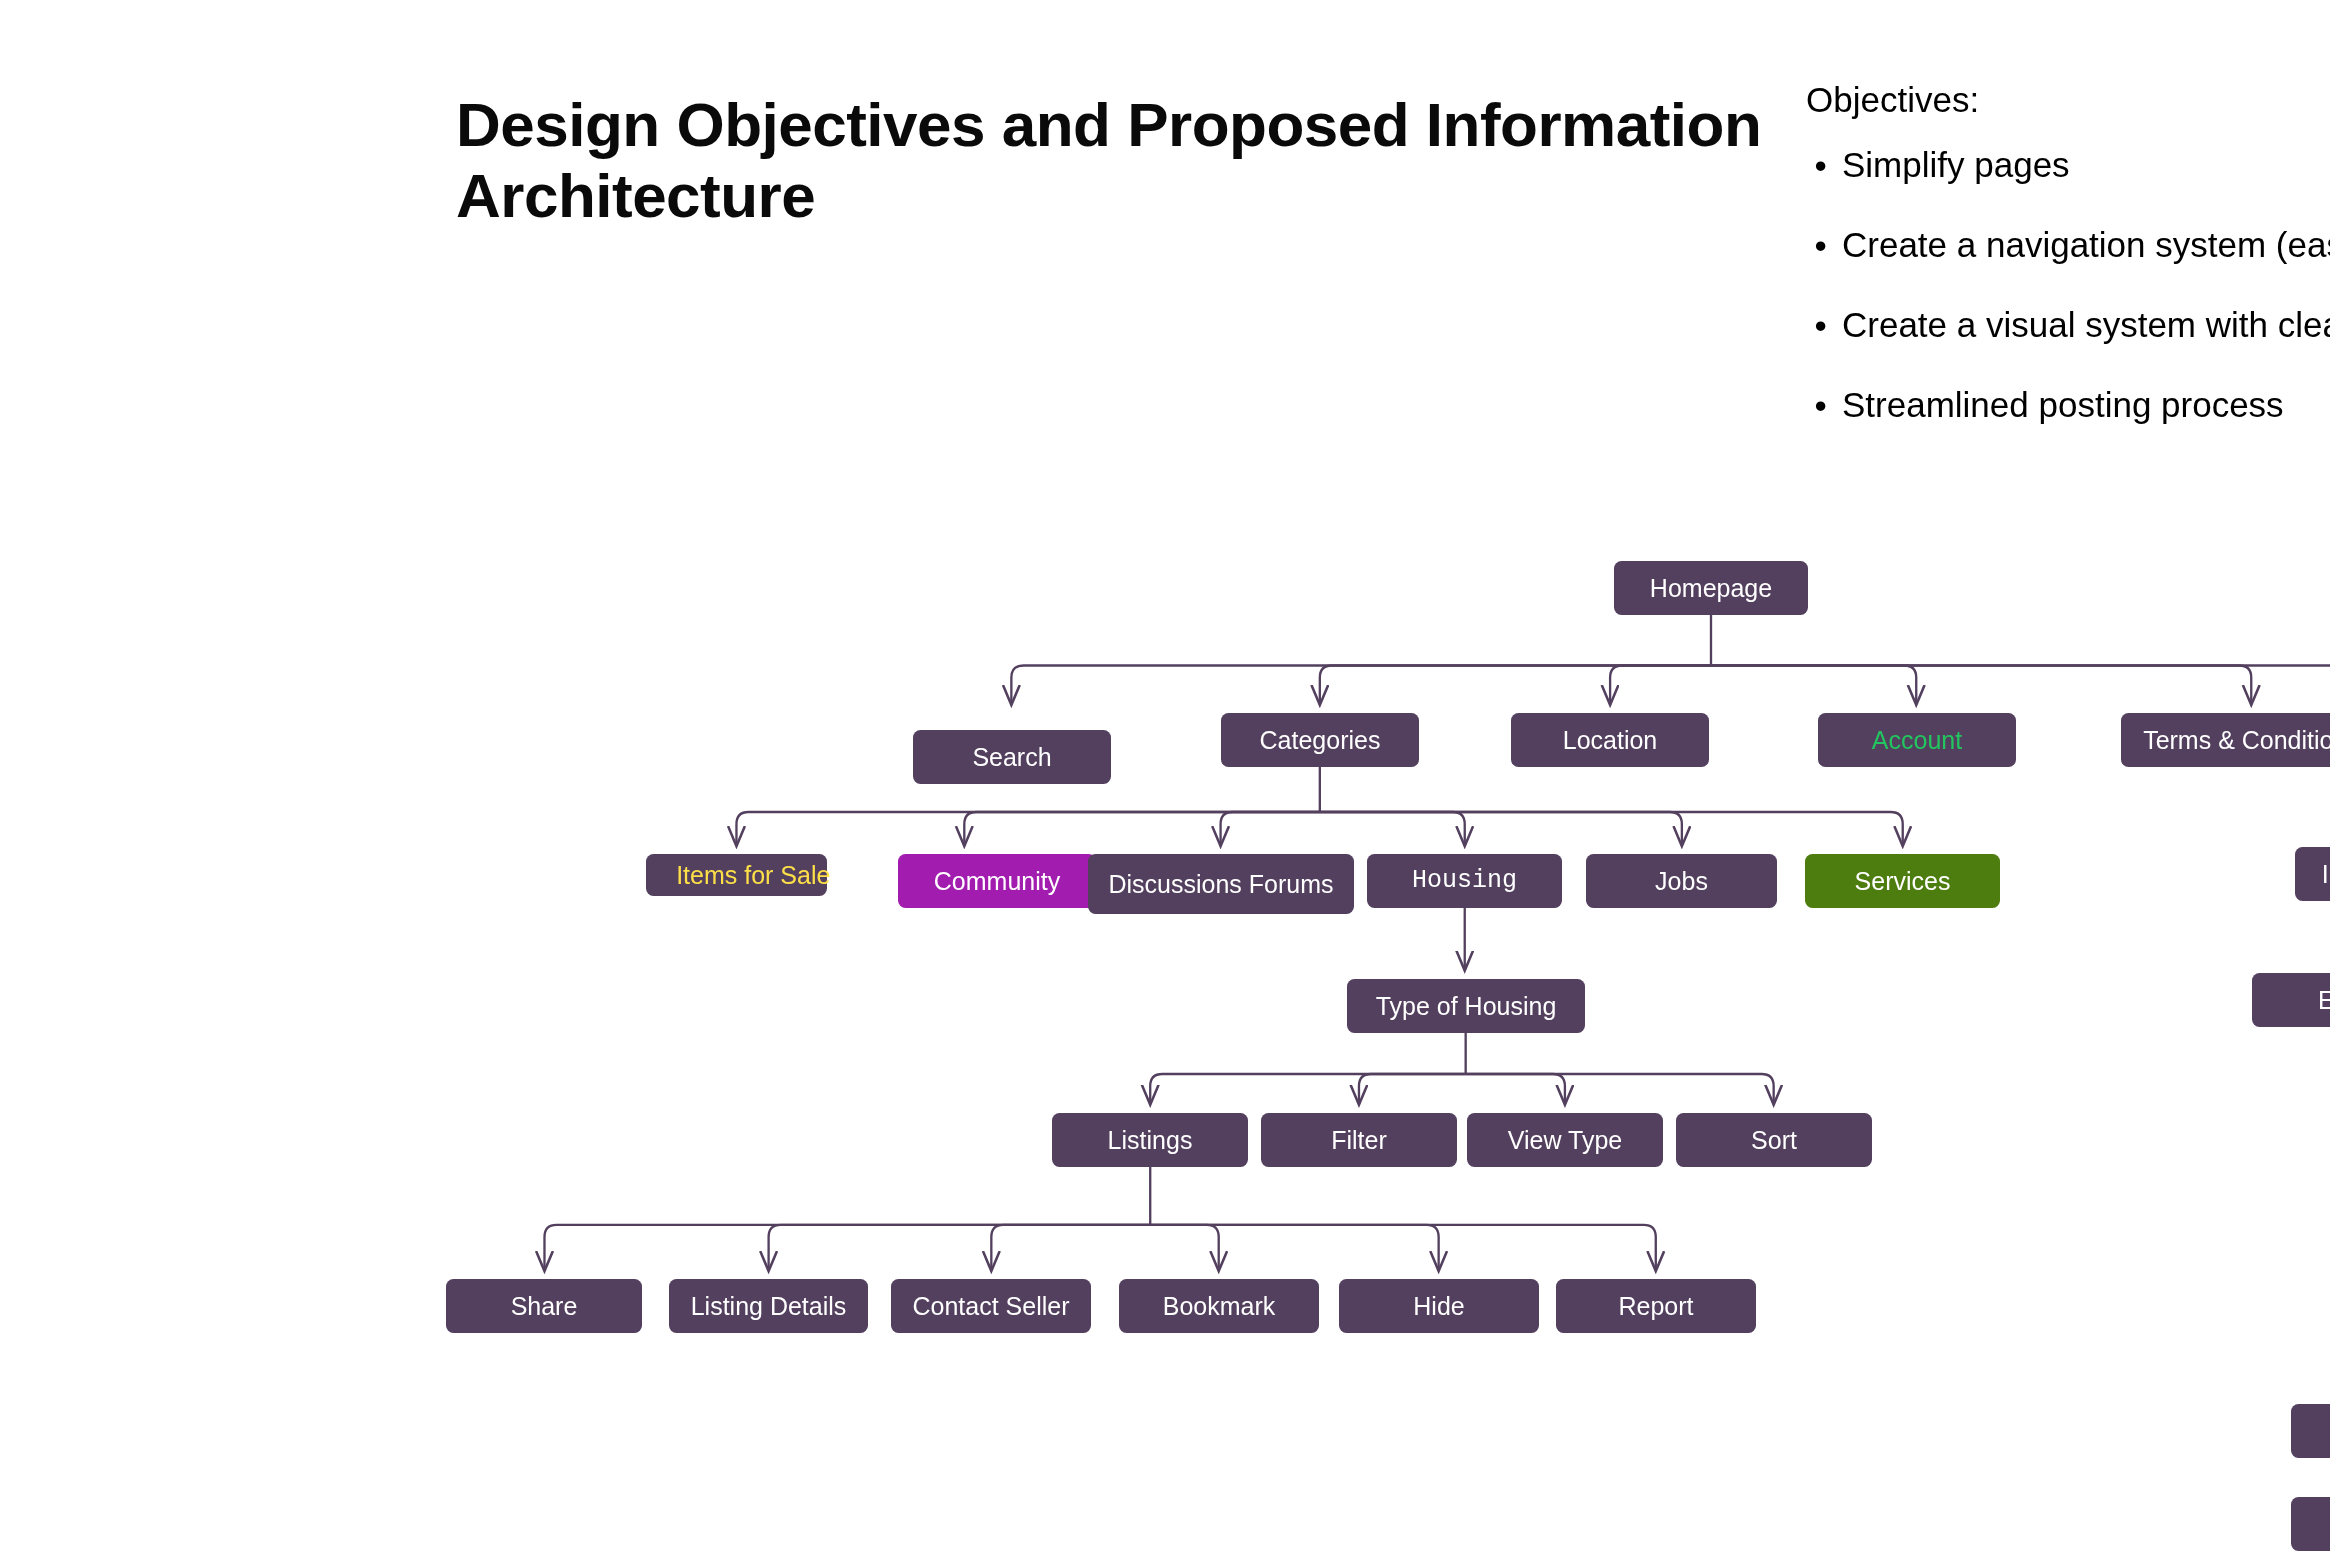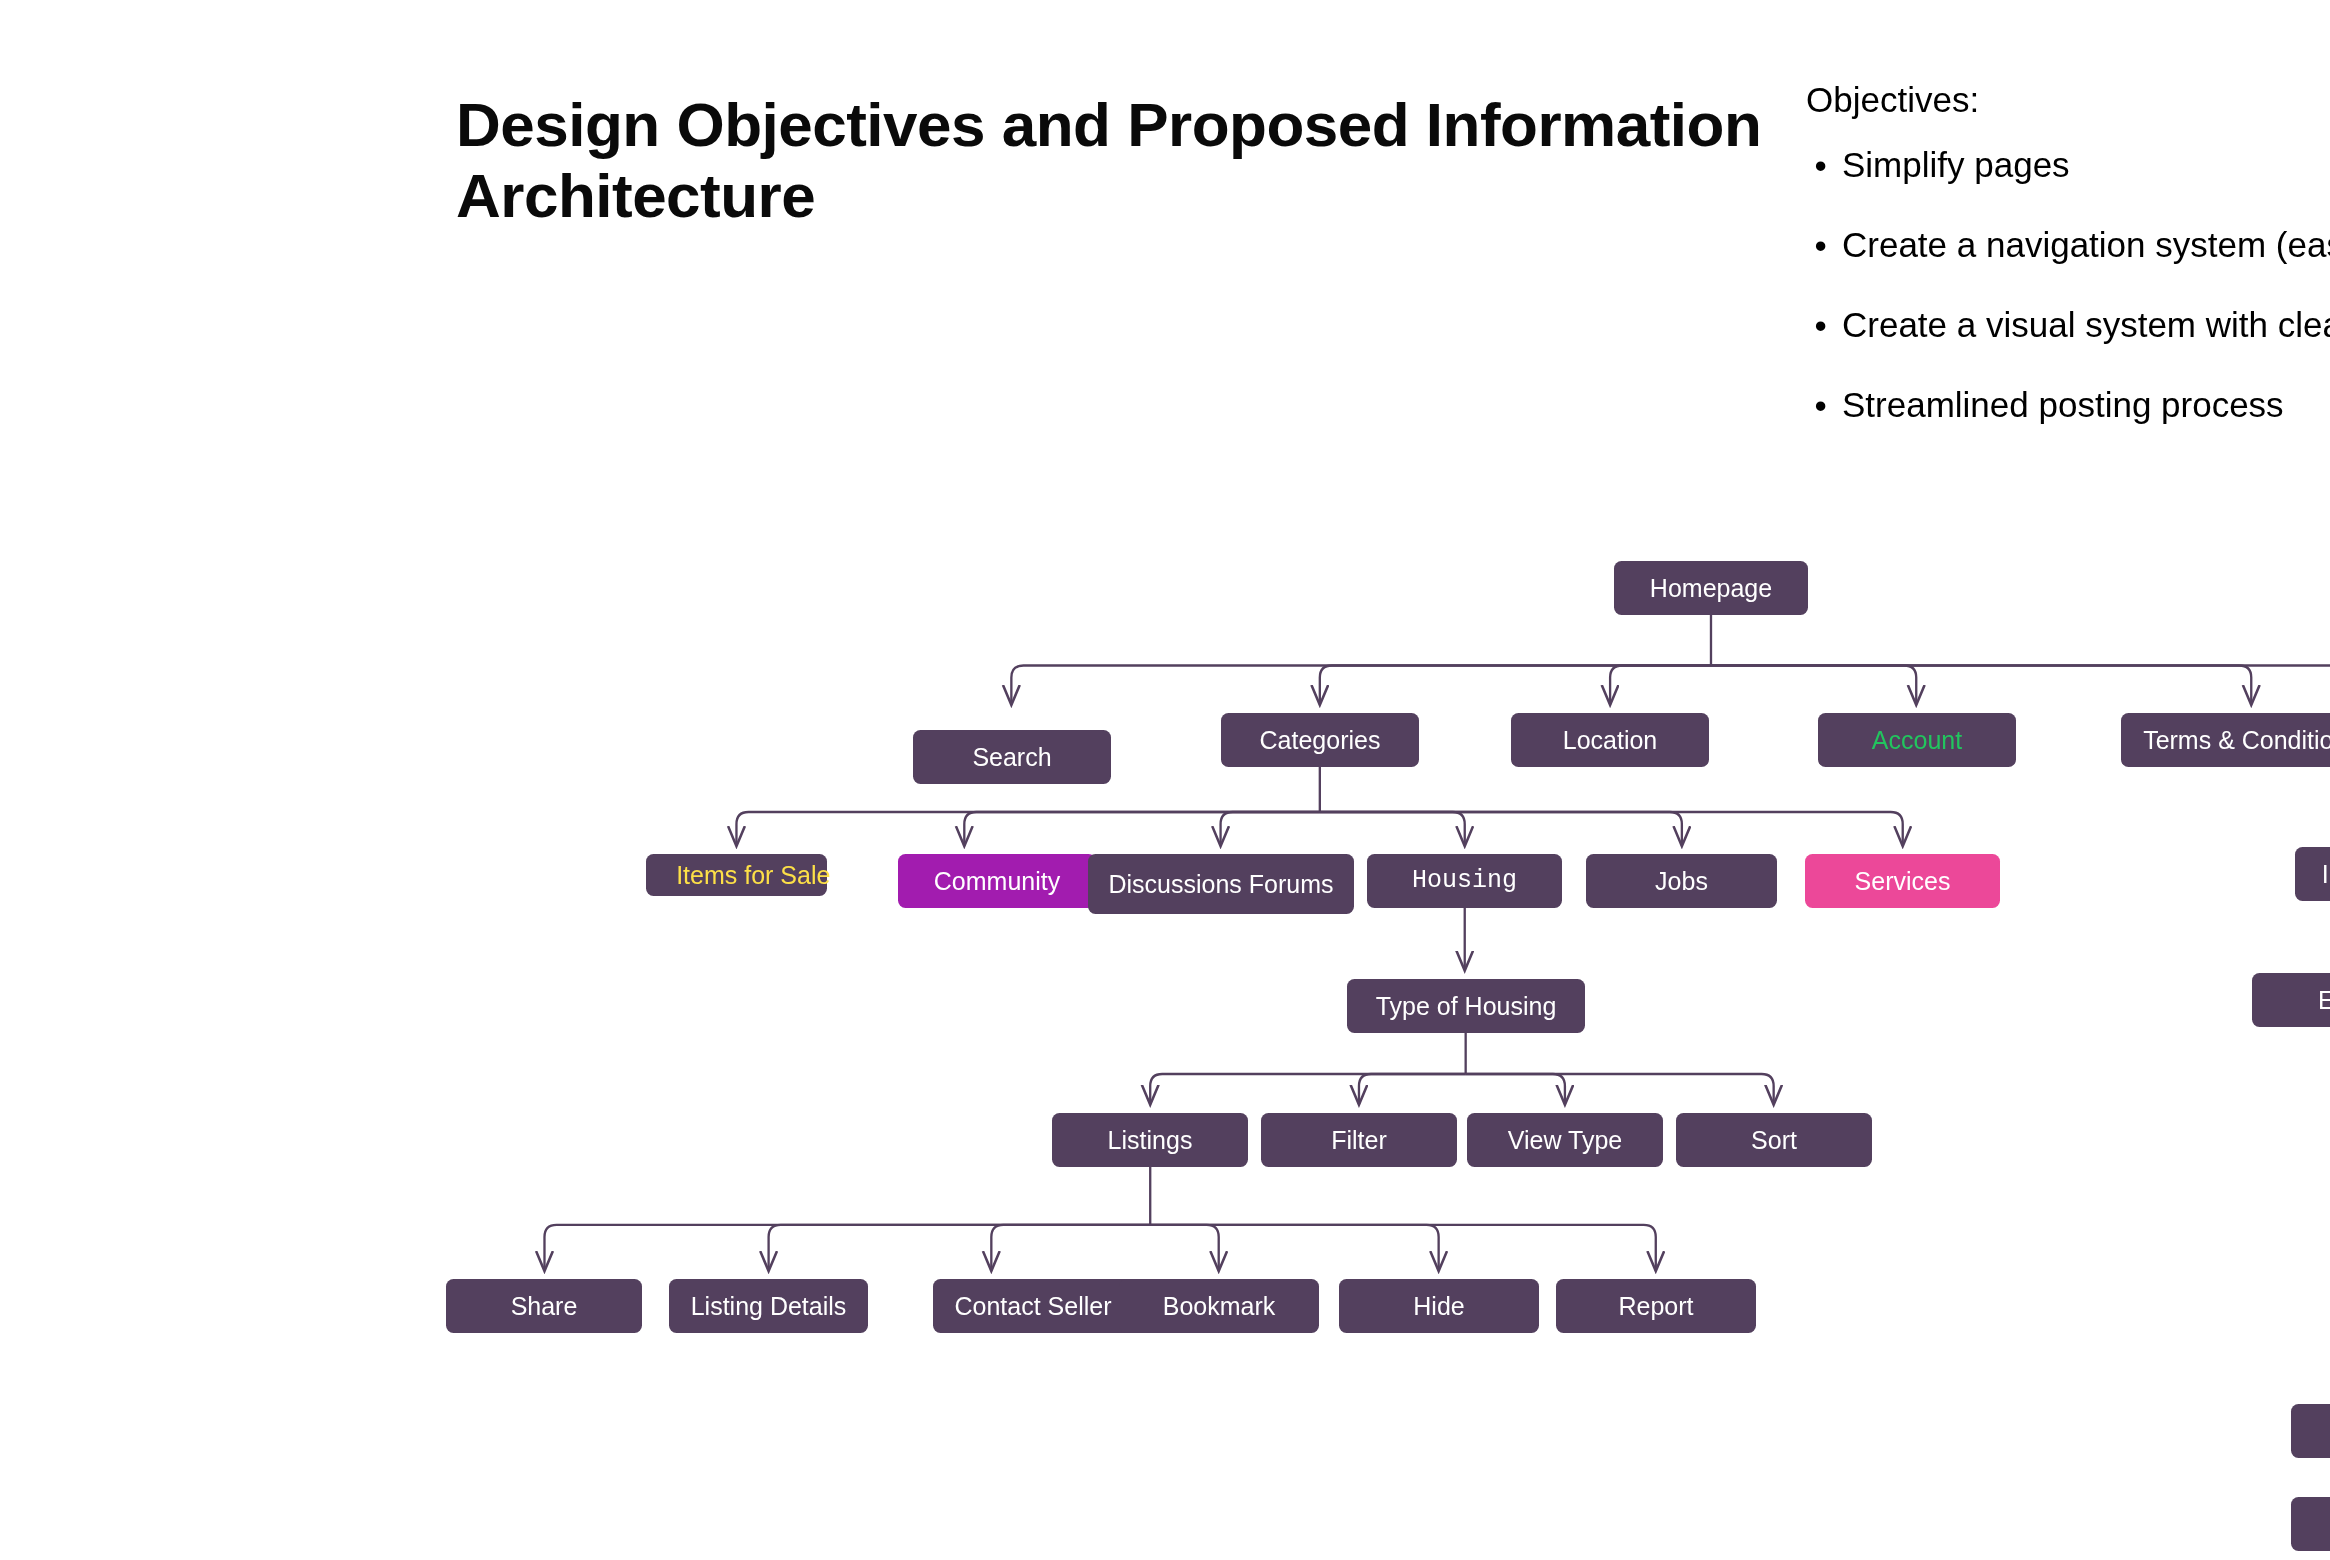--- a/index.html
+++ b/index.html
@@ -130,21 +130,21 @@
       </div>
       <div class="node" style="left: 1088px; top: 854px; width: 266px; height: 60px; background: rgb(83, 64, 94); color: rgb(255, 255, 255);">
         <span>Discussions Forums</span>
       </div>
       <div class="node" style="left: 1367px; top: 854px; width: 195px; height: 54px; background: rgb(83, 64, 94); color: rgb(255, 255, 255); font-family: Liberation Mono, monospace;">
         <span>Housing</span>
       </div>
       <div class="node" style="left: 1586px; top: 854px; width: 191px; height: 54px; background: rgb(83, 64, 94); color: rgb(255, 255, 255);">
         <span>Jobs</span>
       </div>
-      <div class="node" style="left: 1805px; top: 854px; width: 195px; height: 54px; background: #ec4899; color: rgb(255, 255, 255);">
+      <div class="node" style="left: 1805px; top: 854px; width: 195px; height: 54px; background: #4d7c0f; color: rgb(255, 255, 255);">
         <span>Services</span>
       </div>
       <div class="node" style="left: 2295px; top: 847px; width: 219px; height: 54px; background: rgb(83, 64, 94); color: rgb(255, 255, 255);">
         <span>I am in need of</span>
       </div>
       <div class="node" style="left: 1347px; top: 979px; width: 238px; height: 54px; background: rgb(83, 64, 94); color: rgb(255, 255, 255);">
         <span>Type of Housing</span>
       </div>
       <div class="node" style="left: 2252px; top: 973px; width: 196px; height: 54px; background: rgb(83, 64, 94); color: rgb(255, 255, 255);">
         <span>Event</span>
@@ -160,21 +160,21 @@
       </div>
       <div class="node" style="left: 1676px; top: 1113px; width: 196px; height: 54px; background: rgb(83, 64, 94); color: rgb(255, 255, 255);">
         <span>Sort</span>
       </div>
       <div class="node" style="left: 446px; top: 1279px; width: 196px; height: 54px; background: rgb(83, 64, 94); color: rgb(255, 255, 255);">
         <span>Share</span>
       </div>
       <div class="node" style="left: 669px; top: 1279px; width: 199px; height: 54px; background: rgb(83, 64, 94); color: rgb(255, 255, 255);">
         <span>Listing Details</span>
       </div>
-      <div class="node" style="left: 891px; top: 1279px; width: 200px; height: 54px; background: rgb(83, 64, 94); color: rgb(255, 255, 255); margin-left: 42px;">
+      <div class="node" style="left: 891px; top: 1279px; width: 200px; height: 54px; background: rgb(83, 64, 94); color: rgb(255, 255, 255);">
         <span>Contact Seller</span>
       </div>
       <div class="node" style="left: 1119px; top: 1279px; width: 200px; height: 54px; background: rgb(83, 64, 94); color: rgb(255, 255, 255);">
         <span>Bookmark</span>
       </div>
       <div class="node" style="left: 1339px; top: 1279px; width: 200px; height: 54px; background: rgb(83, 64, 94); color: rgb(255, 255, 255);">
         <span>Hide</span>
       </div>
       <div class="node" style="left: 1556px; top: 1279px; width: 200px; height: 54px; background: rgb(83, 64, 94); color: rgb(255, 255, 255);">
         <span>Report</span>

